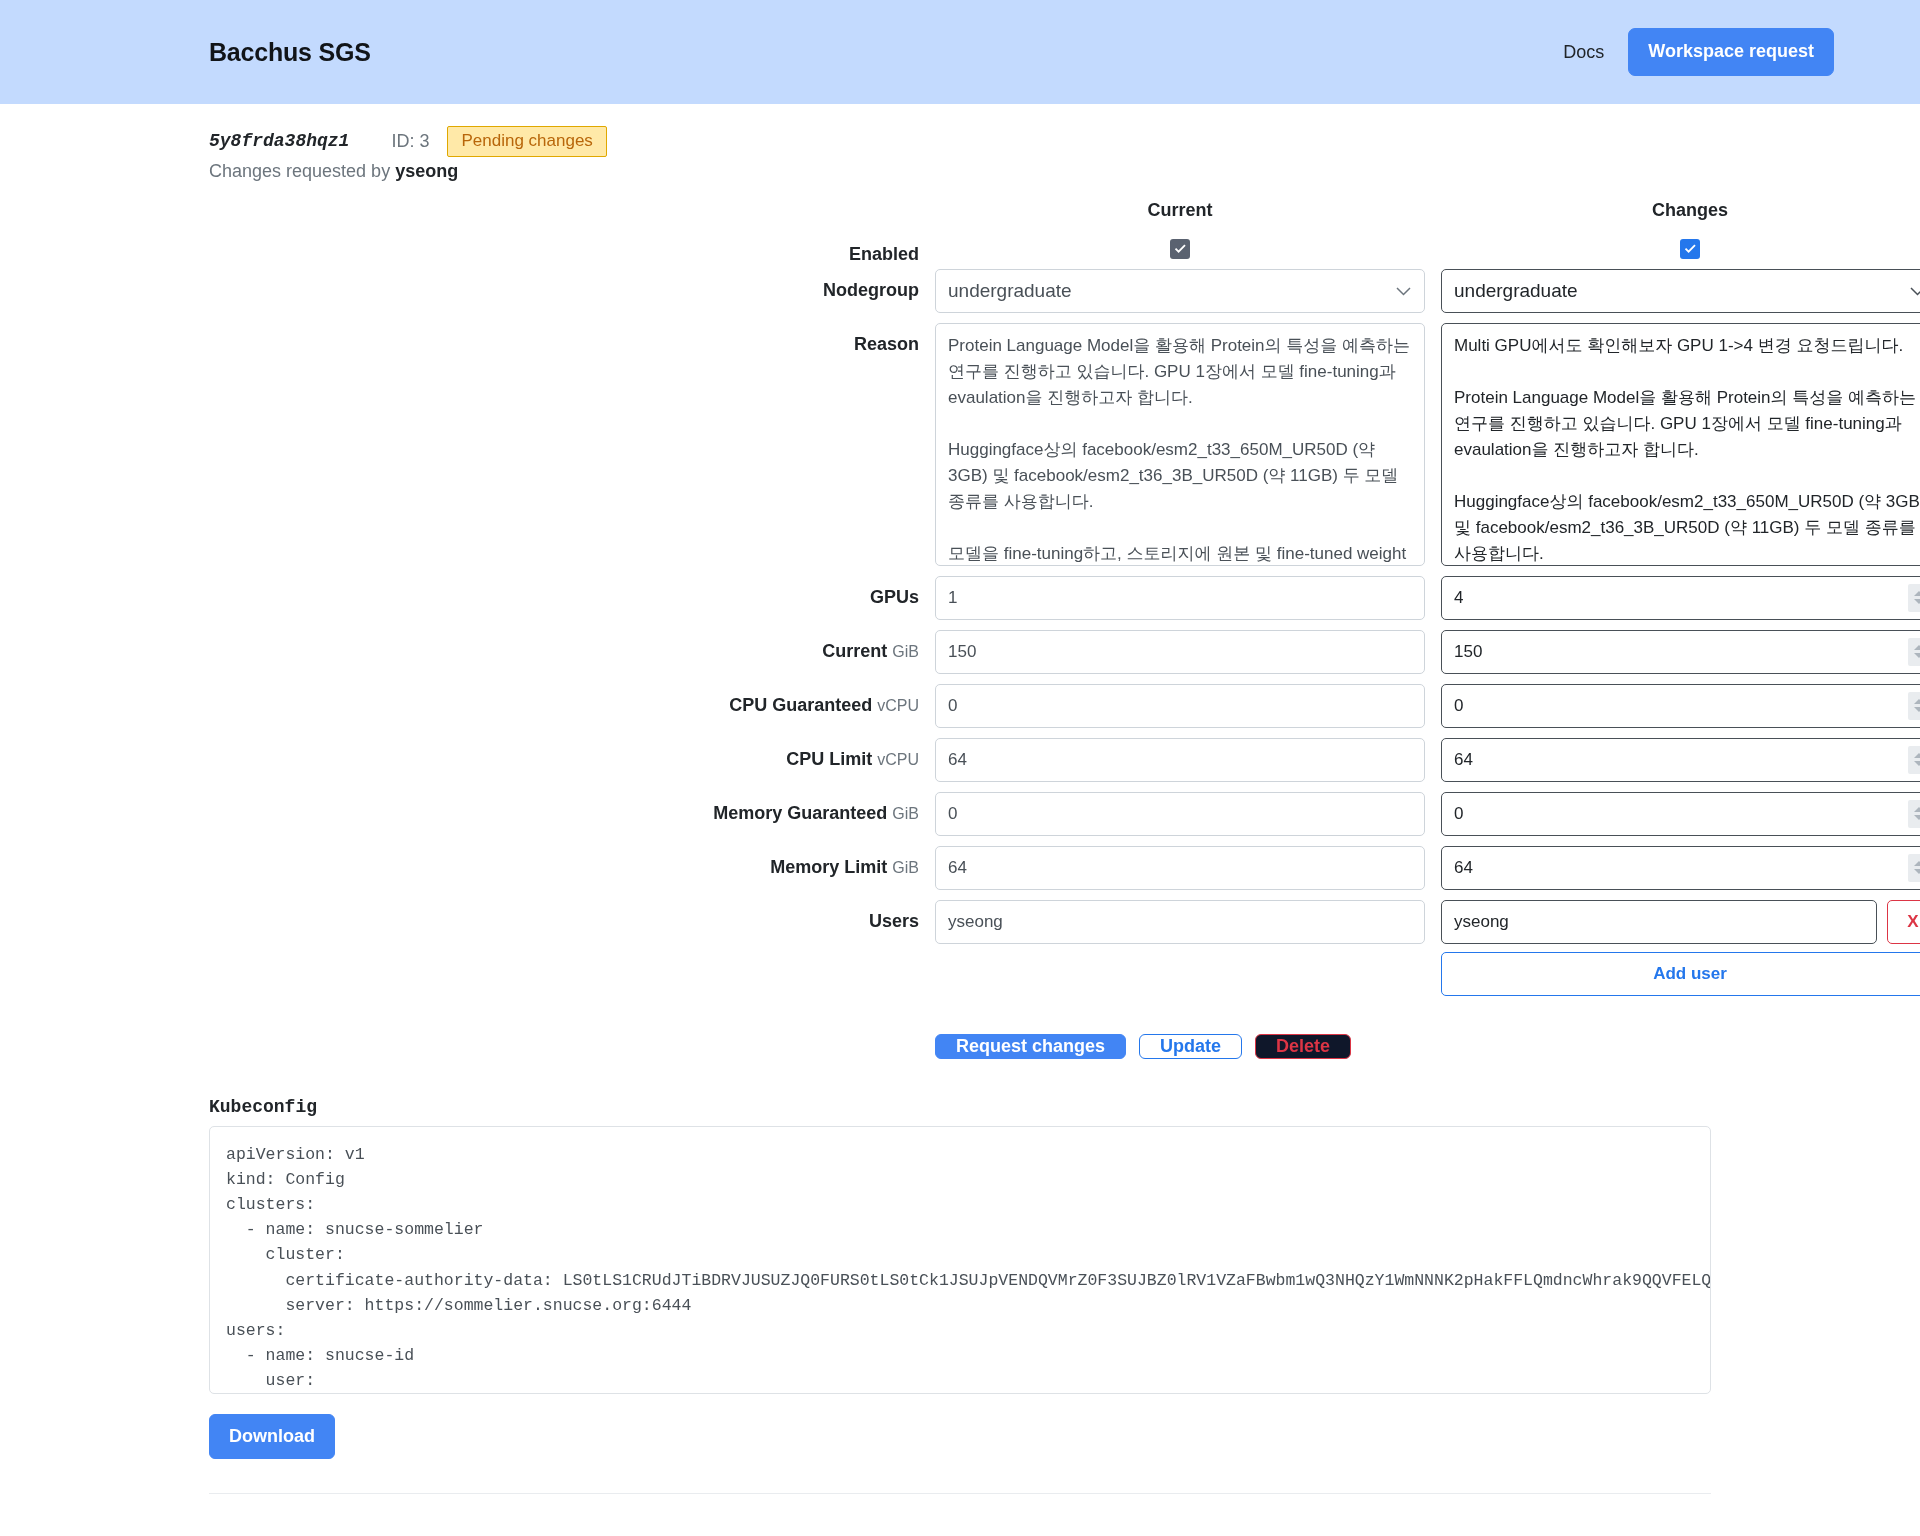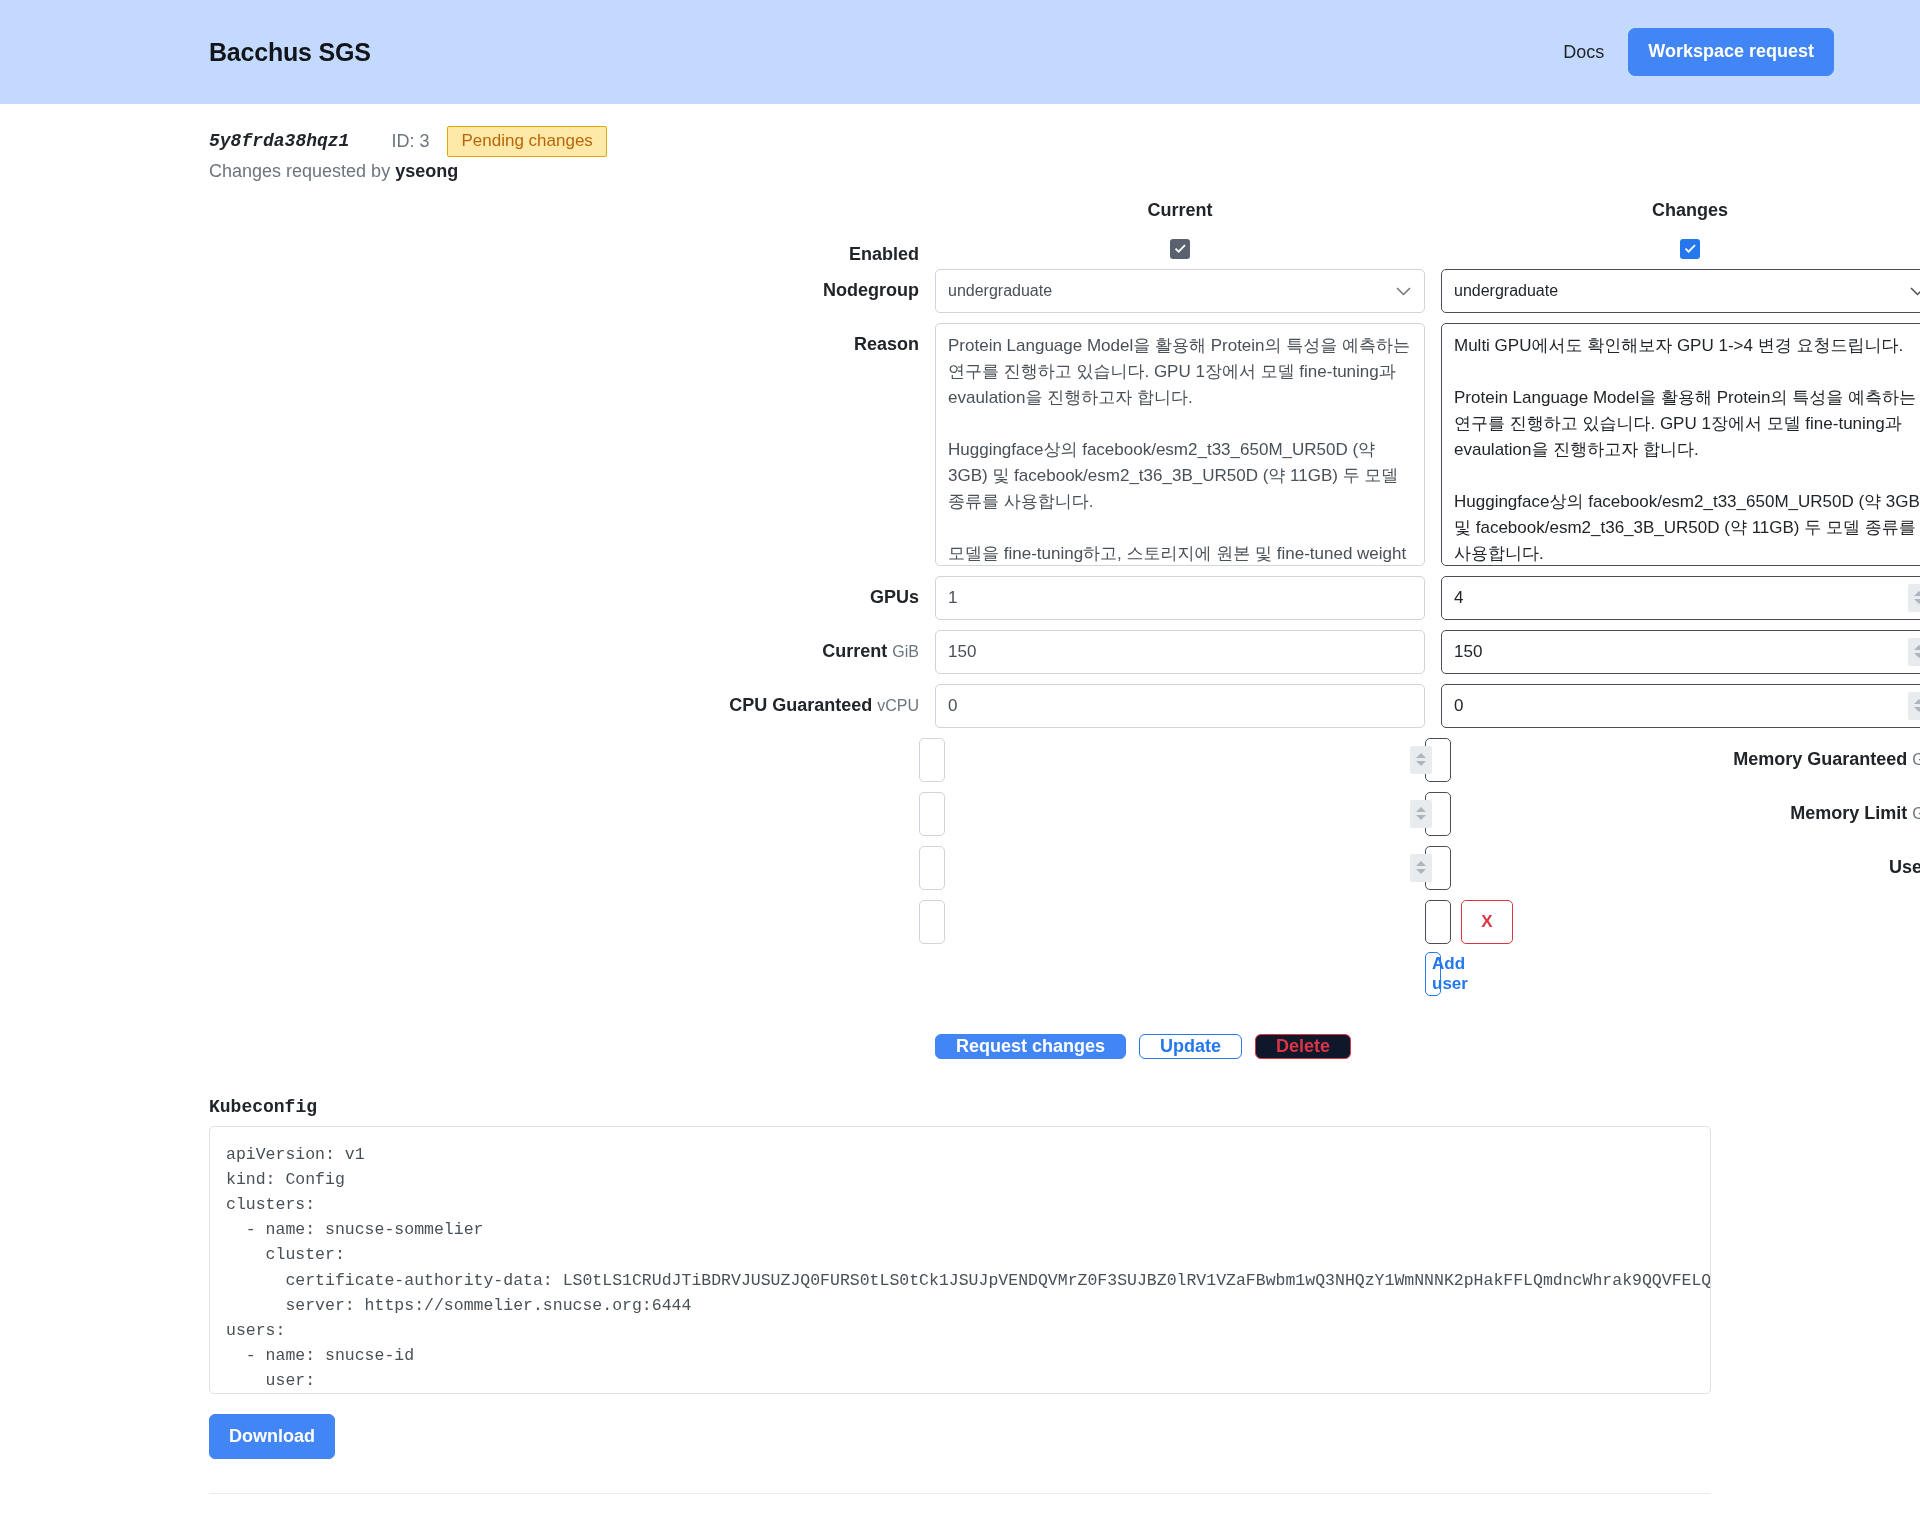--- a/index.html
+++ b/index.html
@@ -164,21 +164,21 @@
   .spinner .up { border-bottom: 5px solid #adb5bd; }
   .spinner .dn { border-top: 5px solid #adb5bd; }
 
   
   .sel-wrap { position: relative; }
   .sel {
     width: 100%;
     height: 44px;
     border: 1px solid #ced4da;
     border-radius: 5px;
-    font-size: 16px;
+    font-size: 19px;
     font-family: "Liberation Sans", sans-serif;
     padding: 0 12px;
     color: #495057;
     background: #ffffff;
     display: flex;
     align-items: center;
   }
   .sel.active { border-color: #495057; color: #212529; }
   .chev {
     position: absolute;
@@ -444,20 +444,21 @@
     <div class="cell">
       <div class="inp-wrap">
         <input class="inp" value="0" style="">
         <span class="spinner">
             <i class="ar up"></i>
             <i class="ar dn"></i>
           </span>
       </div>
     </div>
 
+    <div class="row-label"><span>CPU Limit</span> <span class="unit">vCPU</span></div>
     <div></div>
     <div class="cell">
       <input class="inp readonly" readonly="" value="64" style="">
     </div>
     <div></div>
     <div class="cell">
       <div class="inp-wrap">
         <input class="inp" value="64" style="">
         <span class="spinner">
             <i class="ar up"></i>

